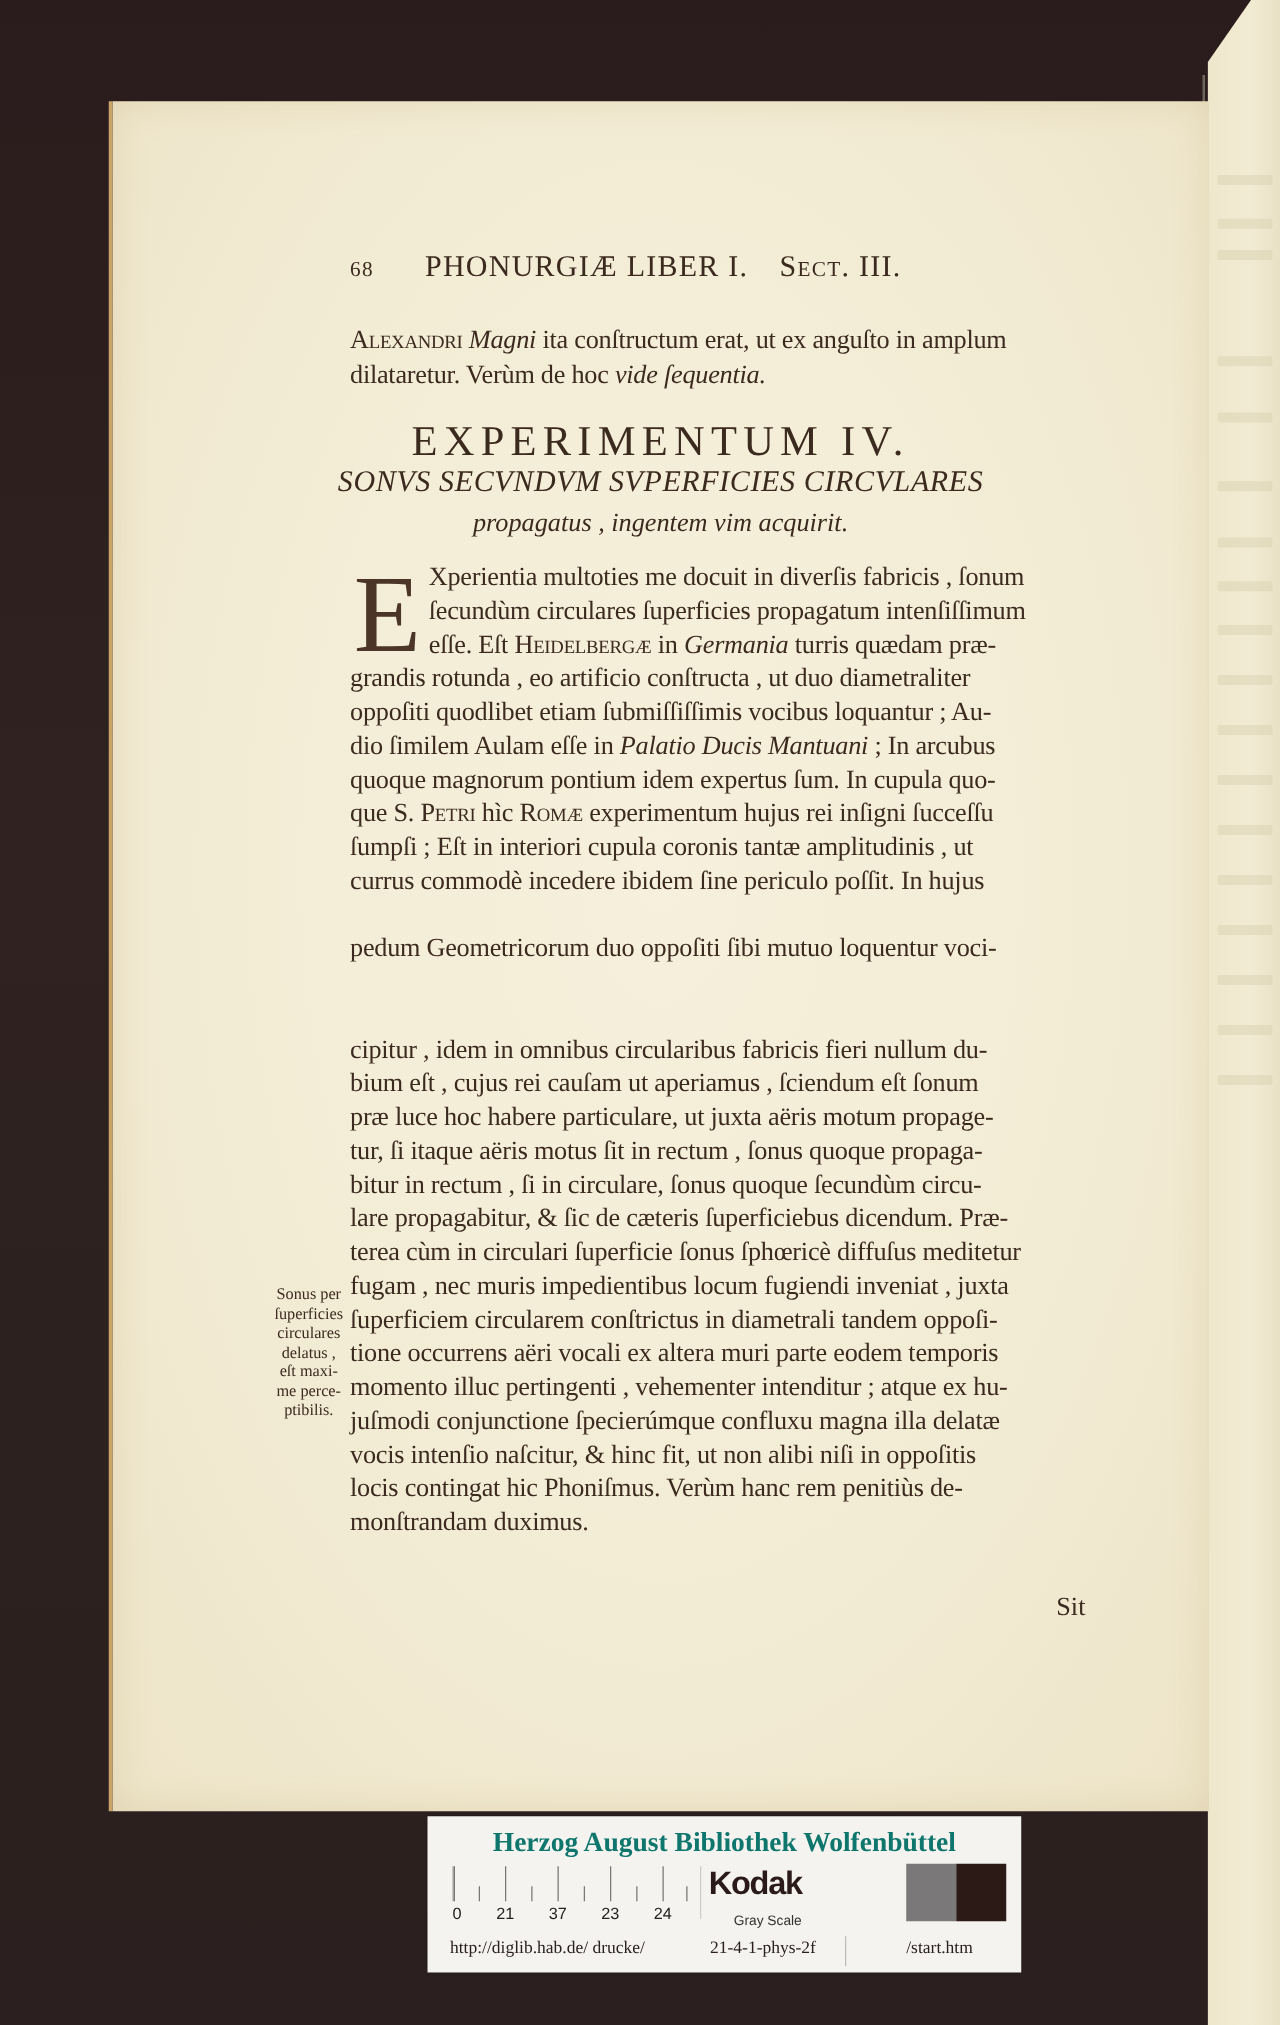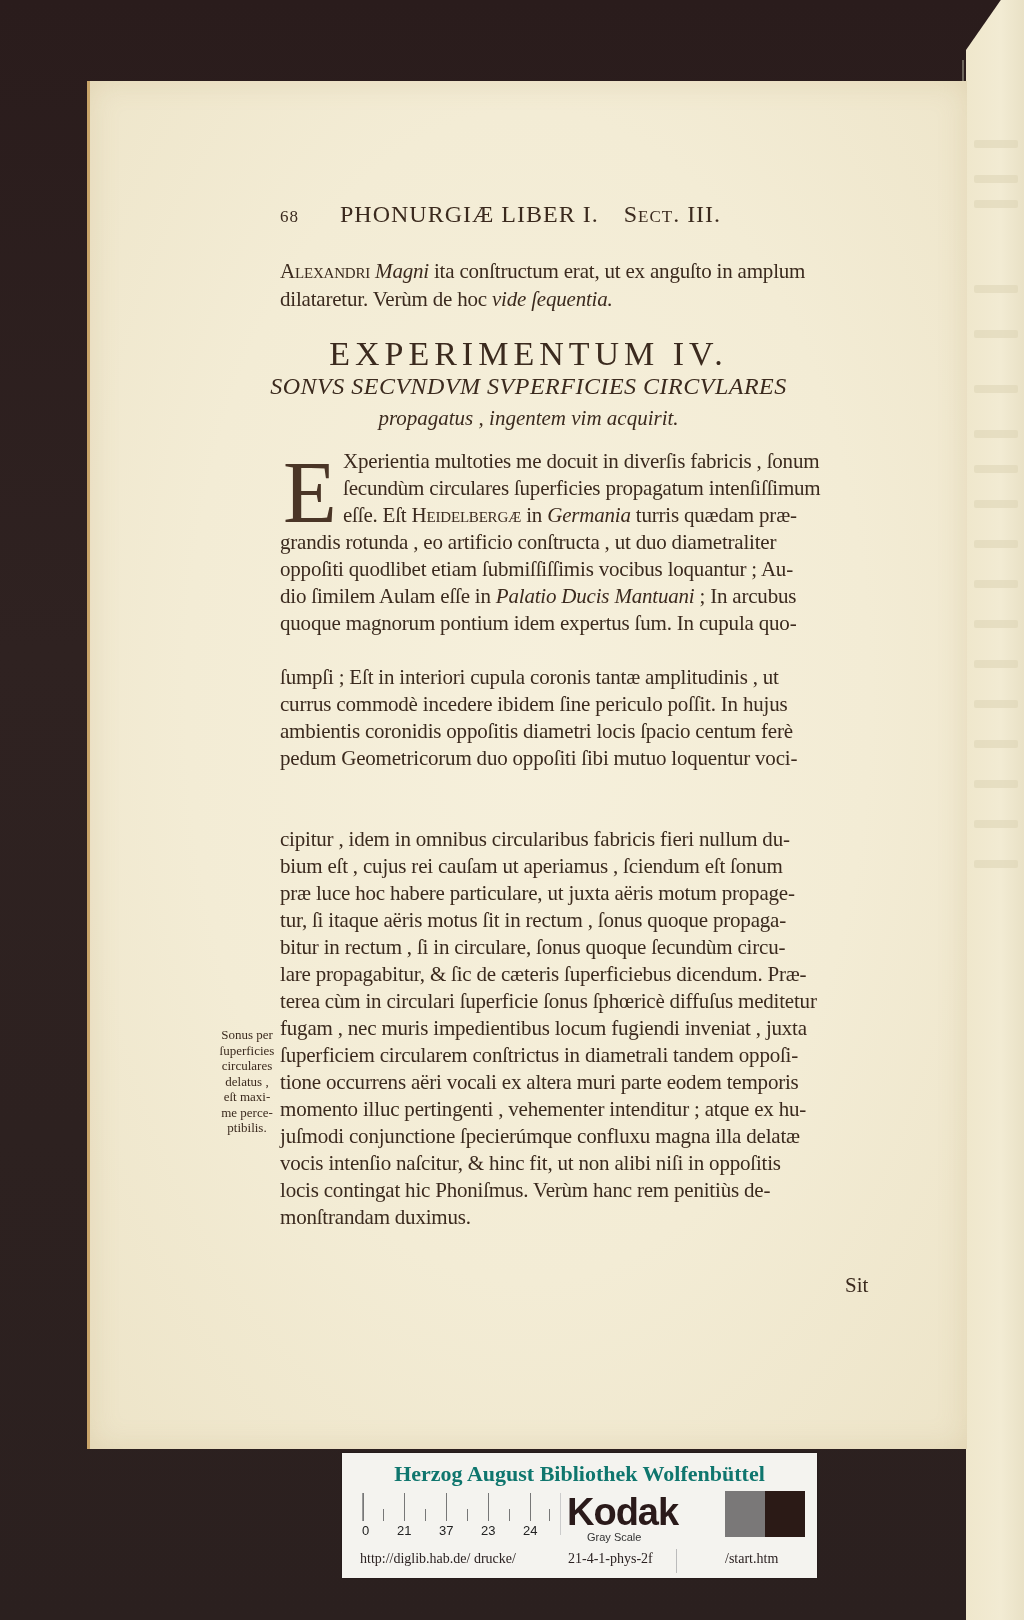--- a/index.html
+++ b/index.html
@@ -46,21 +46,21 @@
   .catch { left:755px; top:1192px; font-size:21px;text-align:center; }
   .card {
     position:absolute; left:342px; top:1453px; width:475px; height:125px; background:#f4f3ef;
     box-shadow:0 0 2px rgba(0,0,0,.4);
   }
   .card-title { position:absolute; left:0; width:475px; text-align:center; top:8px; font-size:22px; font-weight:bold; color:#0f766e; font-family:"Liberation Serif",serif; }
   .ruler { position:absolute; left:20px; top:40px; width:190px; height:28px; border-left:1px solid #999; }
   .tick { position:absolute; bottom:0; width:1px; background:#777; }
   .ruler-labels { position:absolute; left:20px; top:70px; width:200px; font-family:"Liberation Sans",sans-serif; font-size:13px; color:#222; }
   .ruler-labels span { position:absolute; }
-  .kodak { position:absolute; left:225px; top:38px; font-family:"Liberation Sans",sans-serif; font-weight:bold; font-size:38px; color:#2a1a1a; letter-spacing:-1px; }
+  .kodak { position:absolute; left:225px; top:38px; font-family:"Liberation Sans",sans-serif; font-weight:bold; font-size:26px; color:#2a1a1a; letter-spacing:-1px; }
   .grayscale { position:absolute; left:245px; top:78px; font-family:"Liberation Sans",sans-serif; font-size:11px; color:#333; }
   .swatch1 { position:absolute; left:383px; top:38px; width:40px; height:46px; background:#7a7878; }
   .swatch2 { position:absolute; left:423px; top:38px; width:40px; height:46px; background:#2b1a16; }
   .card-url { position:absolute; top:98px; font-size:14px; color:#2a2020; font-family:Liberation Serif, serif;text-align:center; }
   .card-div { position:absolute; left:334px; top:96px; width:1px; height:24px; background:#bbb; }
   .card-div2 { position:absolute; left:218px; top:40px; width:1px; height:42px; background:#ccc; }
 </style>
 </head>
 <body>
 
@@ -102,23 +102,23 @@
 
   <div class="dropcap">E</div>
 
   <div class="txt body-line indent" style="top:368px">Xperientia multoties me docuit in diverſis fabricis , ſonum</div>
   <div class="txt body-line indent" style="top:395px">ſecundùm  circulares ſuperficies propagatum intenſiſſimum</div>
   <div class="txt body-line indent" style="top:422px"><span>eſſe.  Eſt </span><span class="sc">Heidelbergæ</span><span> in </span><span class="it">Germania</span><span> turris quædam præ-</span></div>
   <div class="txt body-line" style="top:449px">grandis rotunda , eo artificio conſtructa , ut  duo  diametraliter</div>
   <div class="txt body-line" style="top:476px">oppoſiti quodlibet etiam ſubmiſſiſſimis vocibus loquantur ; Au-</div>
   <div class="txt body-line" style="top:503px"><span>dio ſimilem Aulam eſſe in </span><span class="it">Palatio Ducis Mantuani</span><span> ;  In arcubus</span></div>
   <div class="txt body-line" style="top:530px">quoque magnorum pontium idem expertus ſum.   In cupula quo-</div>
+  <div class="txt body-line" style="top:557px"><span>que S. </span><span class="sc">Petri</span><span> hìc </span><span class="sc">Romæ</span><span> experimentum hujus rei inſigni ſucceſſu</span></div>
   <div class="txt body-line" style="top:584px">ſumpſi ;  Eſt in interiori cupula coronis tantæ amplitudinis ,   ut</div>
   <div class="txt body-line" style="top:611px">currus commodè incedere ibidem ſine periculo poſſit.  In hujus</div>
-  <div class="txt body-line" style="top:638px">ambientis coronidis oppoſitis  diametri locis ſpacio centum ferè</div>
   <div class="txt body-line" style="top:665px">pedum Geometricorum duo oppoſiti ſibi mutuo loquentur voci-</div>
   <div class="txt body-line" style="top:746px">cipitur ,  idem in omnibus  circularibus fabricis fieri nullum du-</div>
   <div class="txt body-line" style="top:773px">bium eſt , cujus rei cauſam ut aperiamus , ſciendum eſt ſonum</div>
   <div class="txt body-line" style="top:800px">præ luce hoc habere particulare,  ut  juxta aëris motum propage-</div>
   <div class="txt body-line" style="top:827px">tur, ſi itaque aëris motus ſit in rectum , ſonus quoque propaga-</div>
   <div class="txt body-line" style="top:854px">bitur in rectum , ſi in circulare, ſonus quoque ſecundùm circu-</div>
   <div class="txt body-line" style="top:881px">lare propagabitur, &amp; ſic de cæteris ſuperficiebus dicendum. Præ-</div>
   <div class="txt body-line" style="top:908px">terea cùm in circulari ſuperficie ſonus ſphœricè diffuſus meditetur</div>
   <div class="txt body-line" style="top:935px">fugam , nec muris impedientibus locum fugiendi inveniat , juxta</div>
   <div class="txt body-line" style="top:962px">ſuperficiem circularem conſtrictus in diametrali tandem  oppoſi-</div>

